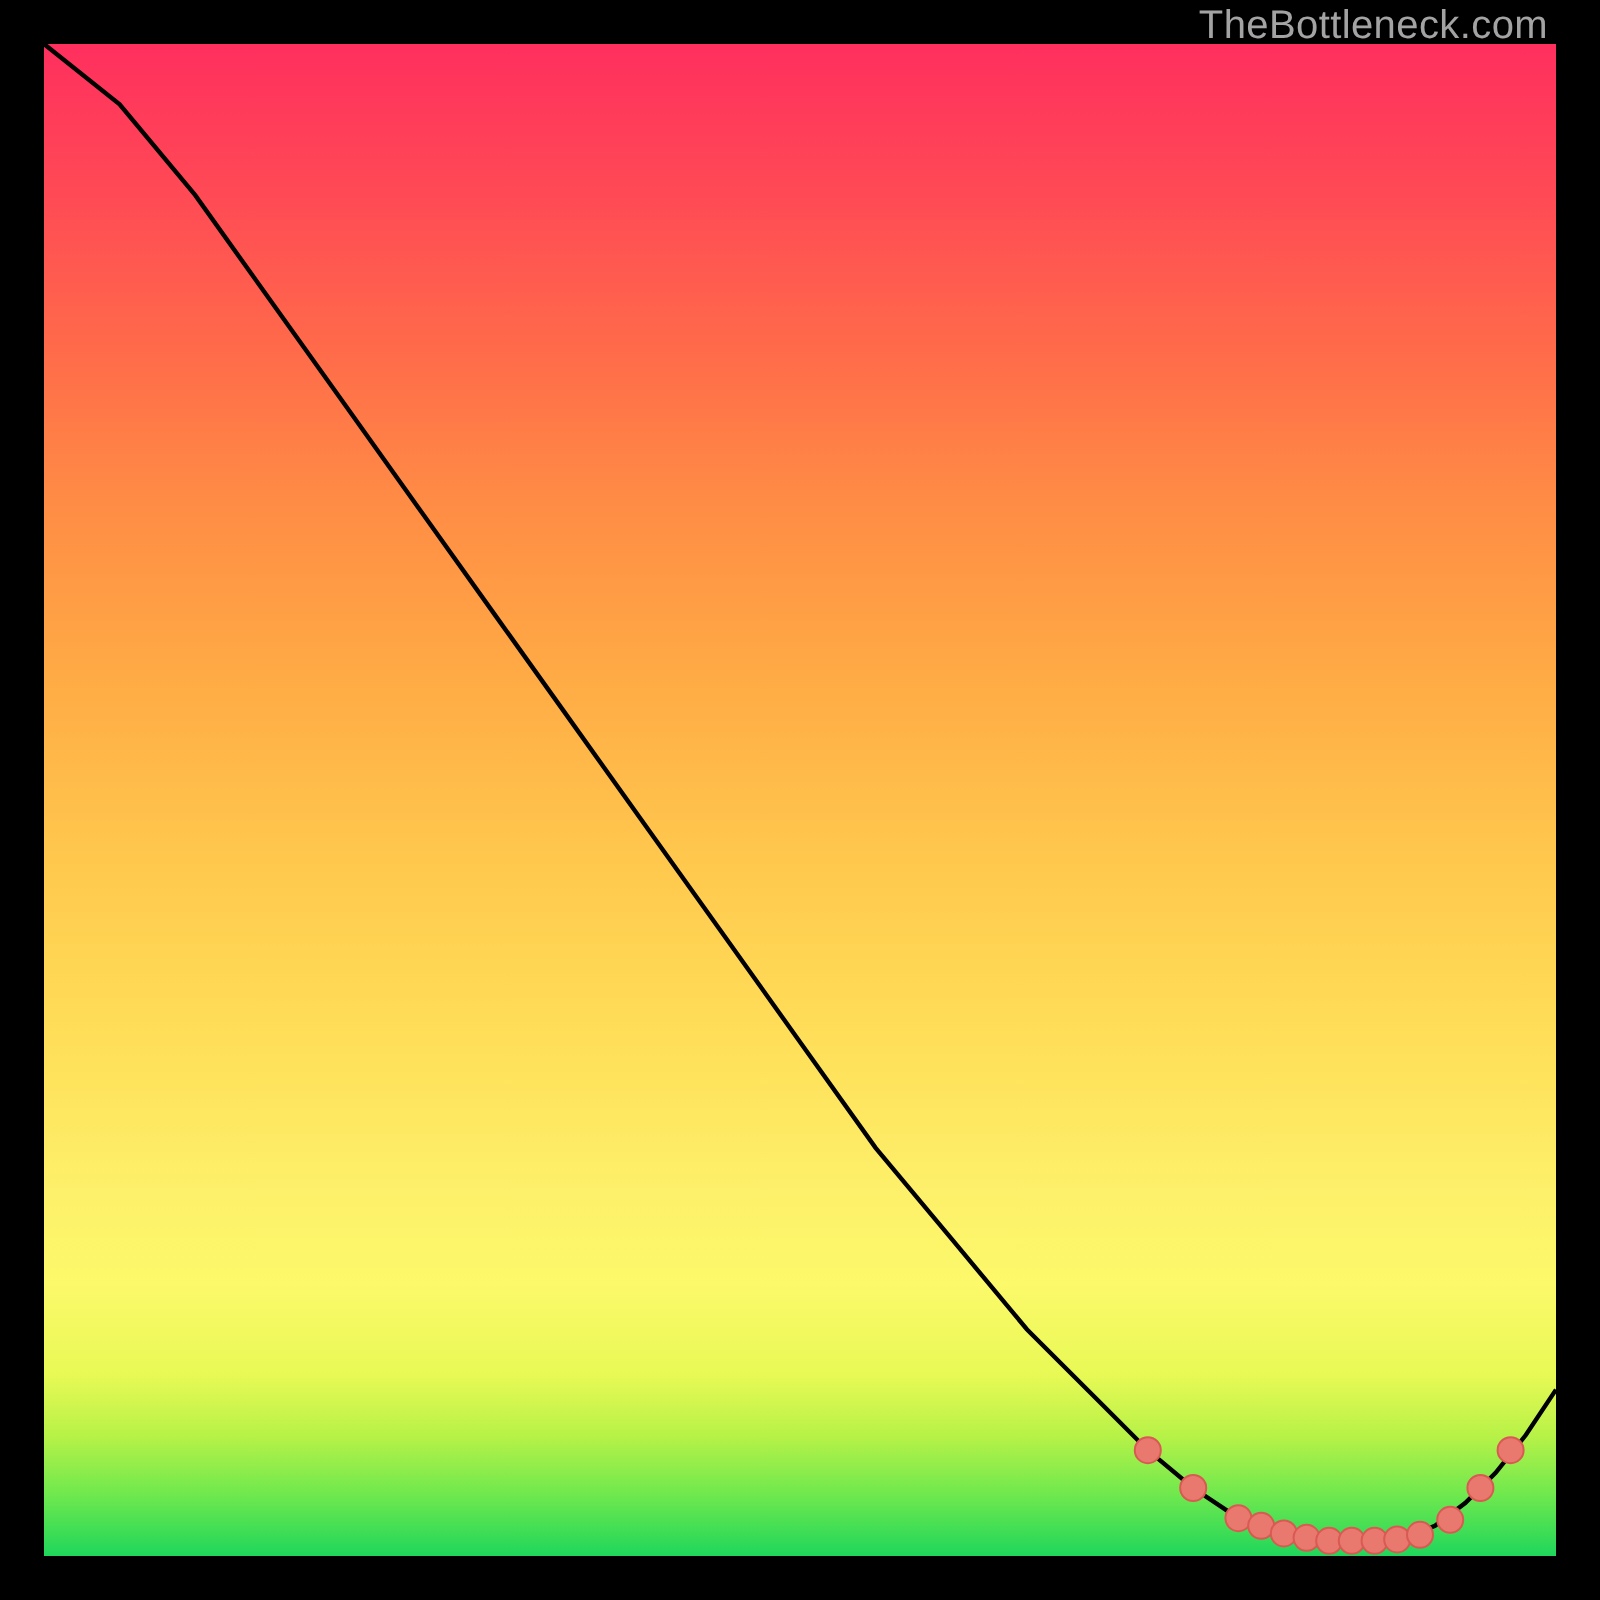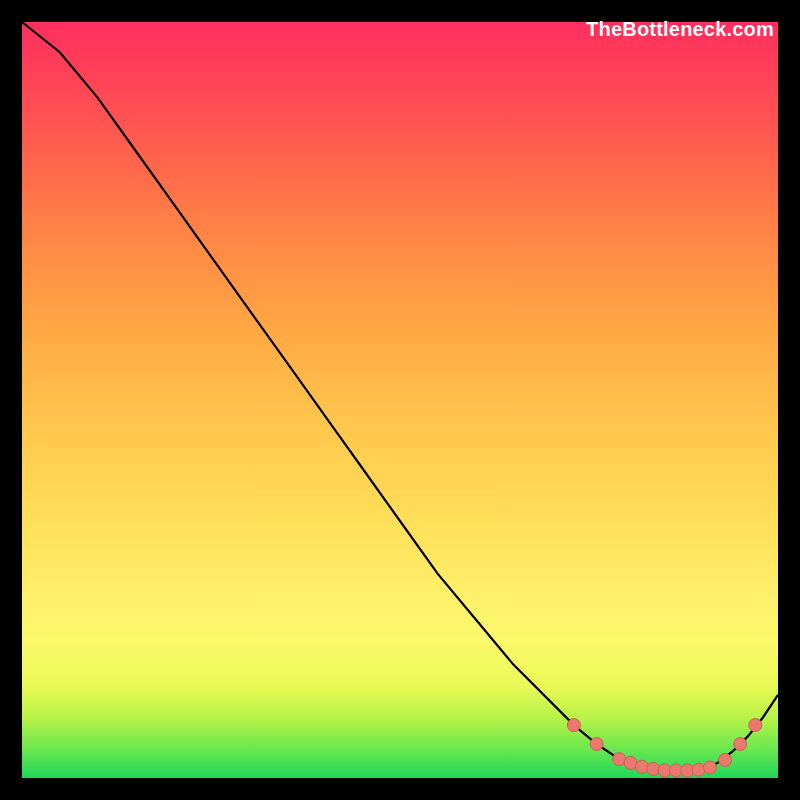--- a/index.html
+++ b/index.html
@@ -38,26 +38,25 @@
       #ff8b45 70%,
       #ff6a4a 80%,
       #ff4a55 90%,
       #ff2f5e 100%
     );
   }
   .watermark {
     position: absolute;
     top: 2px;
     right: 26px;
-    color: #ffffff;
+    color: #a3a3a3;
     font-size: 20px;
-    font-weight: 700;
+    font-weight: 400;
     letter-spacing: 0.2px;
     user-select: none;
-    margin-top: 16px;
   }
   svg.overlay {
     position: absolute;
     left: 22px;
     top: 22px;
     width: 756px;
     height: 756px;
     overflow: visible;
   }
 </style>

